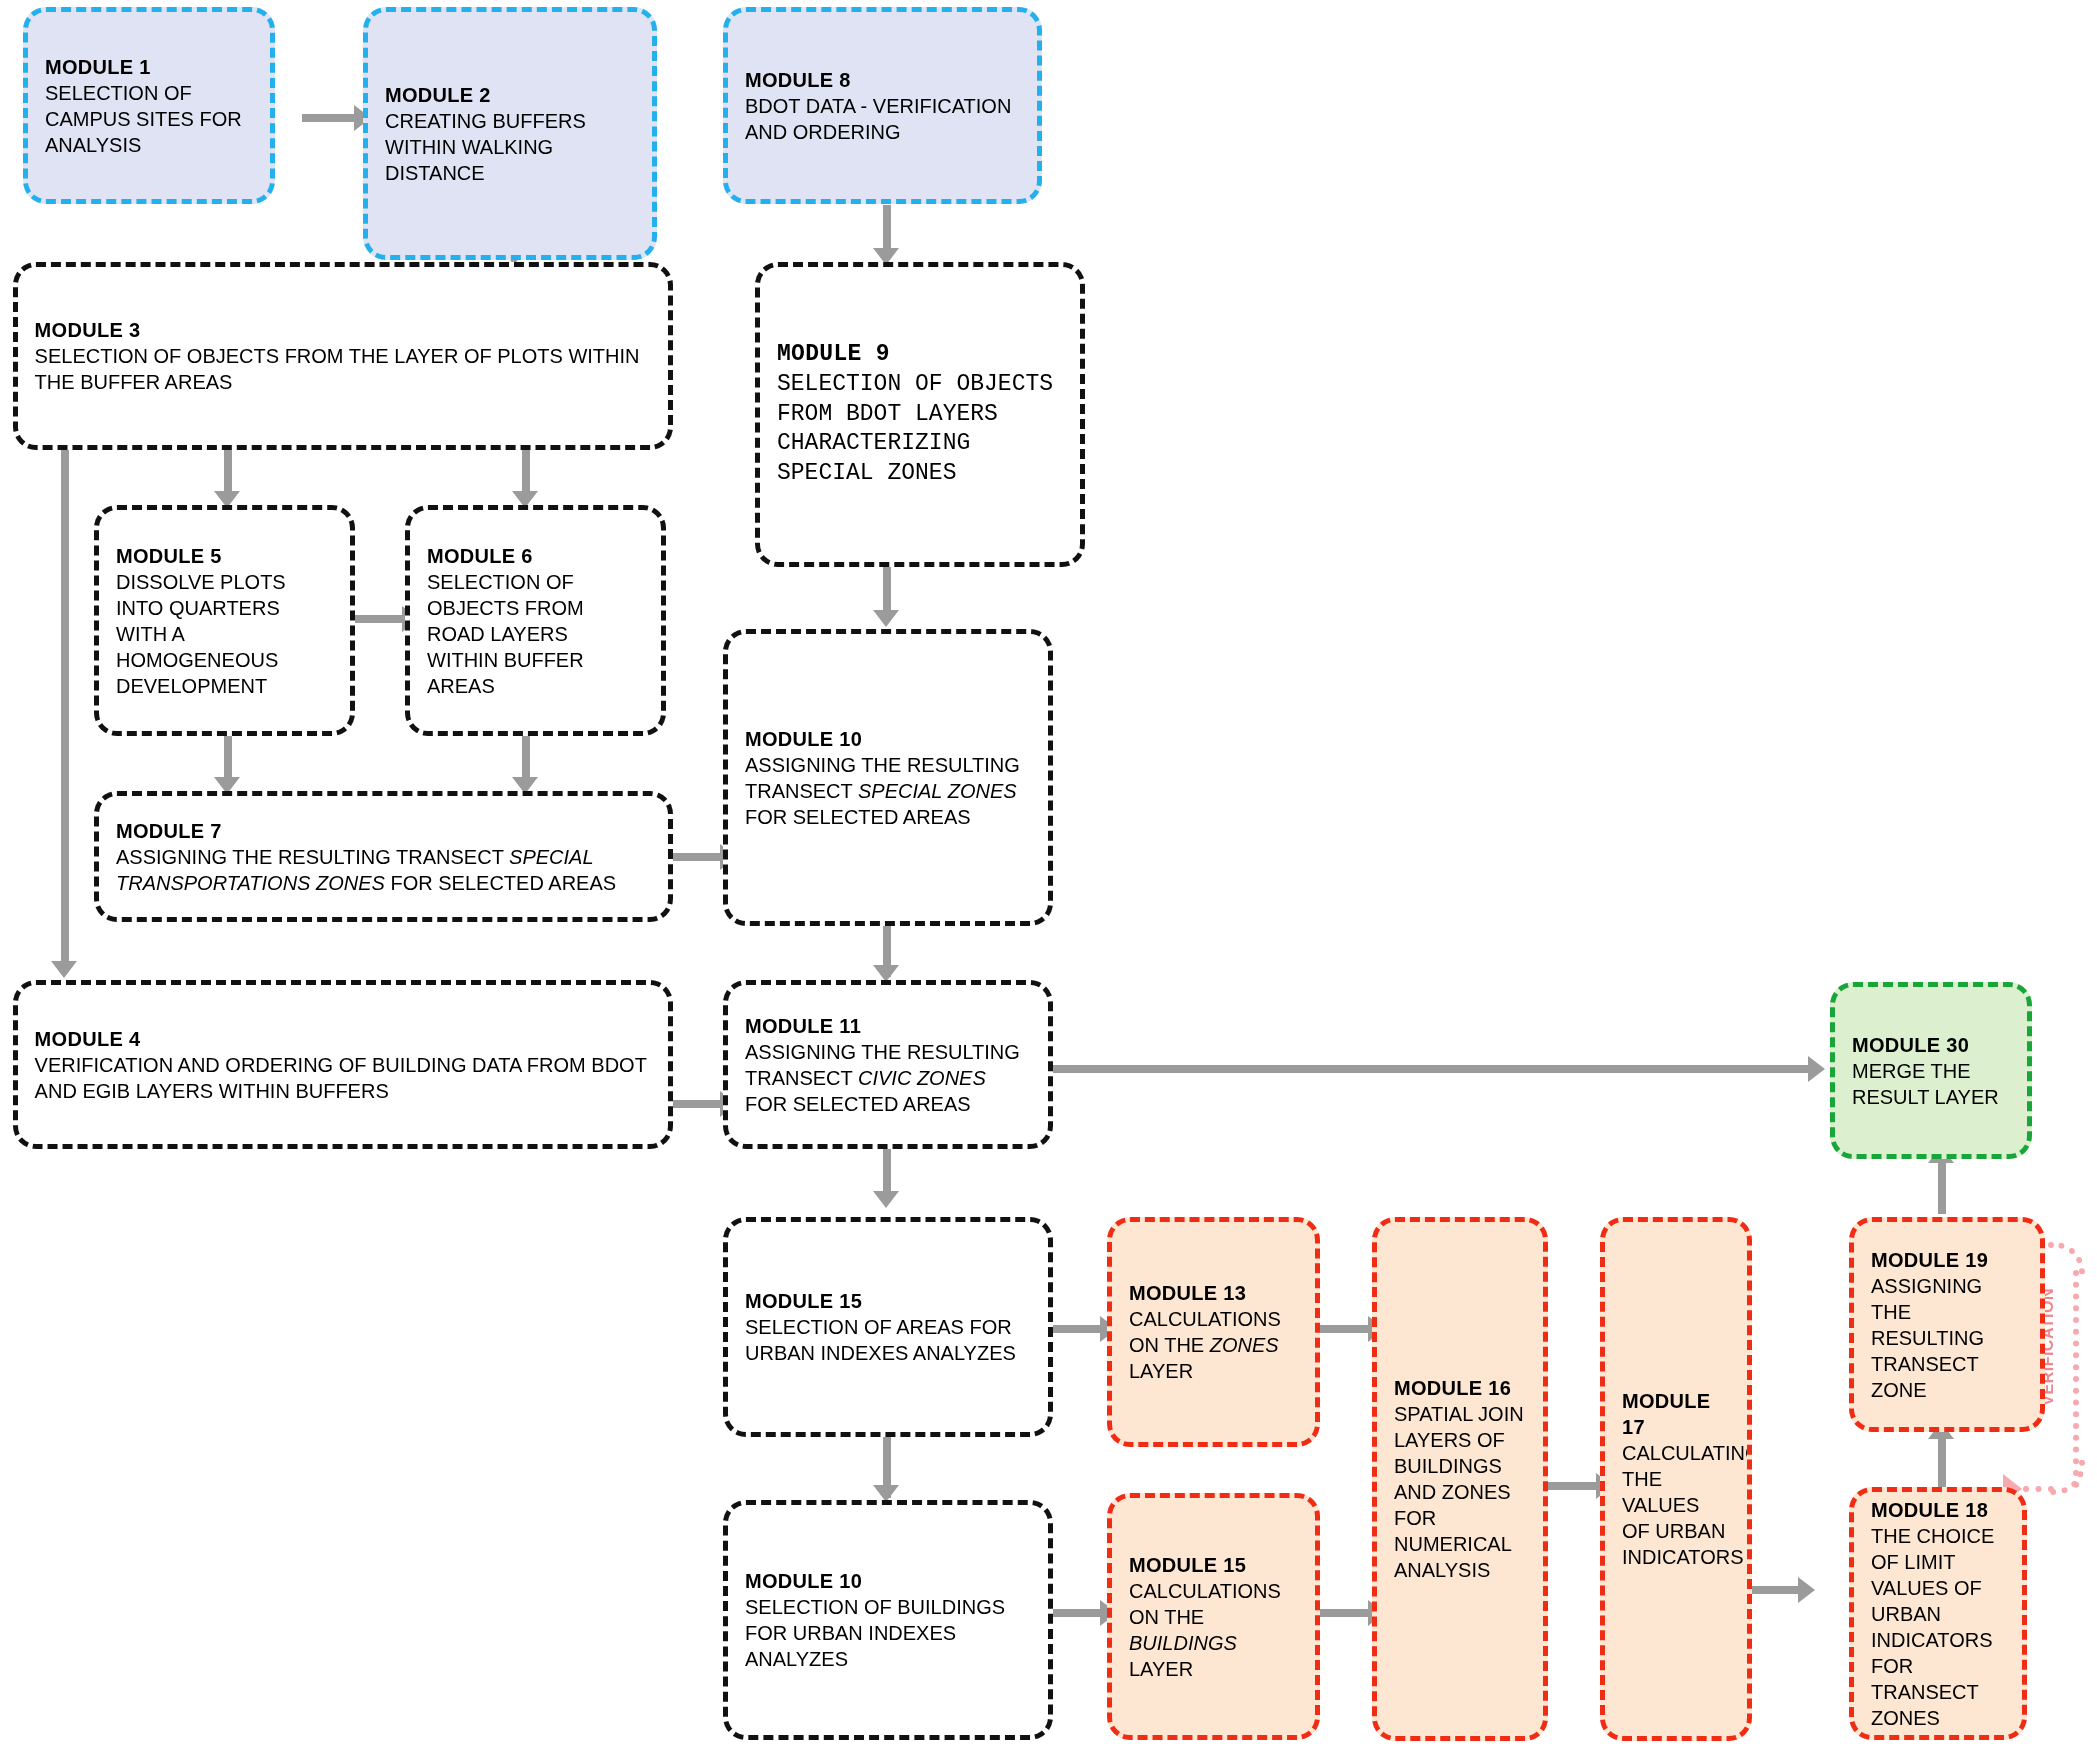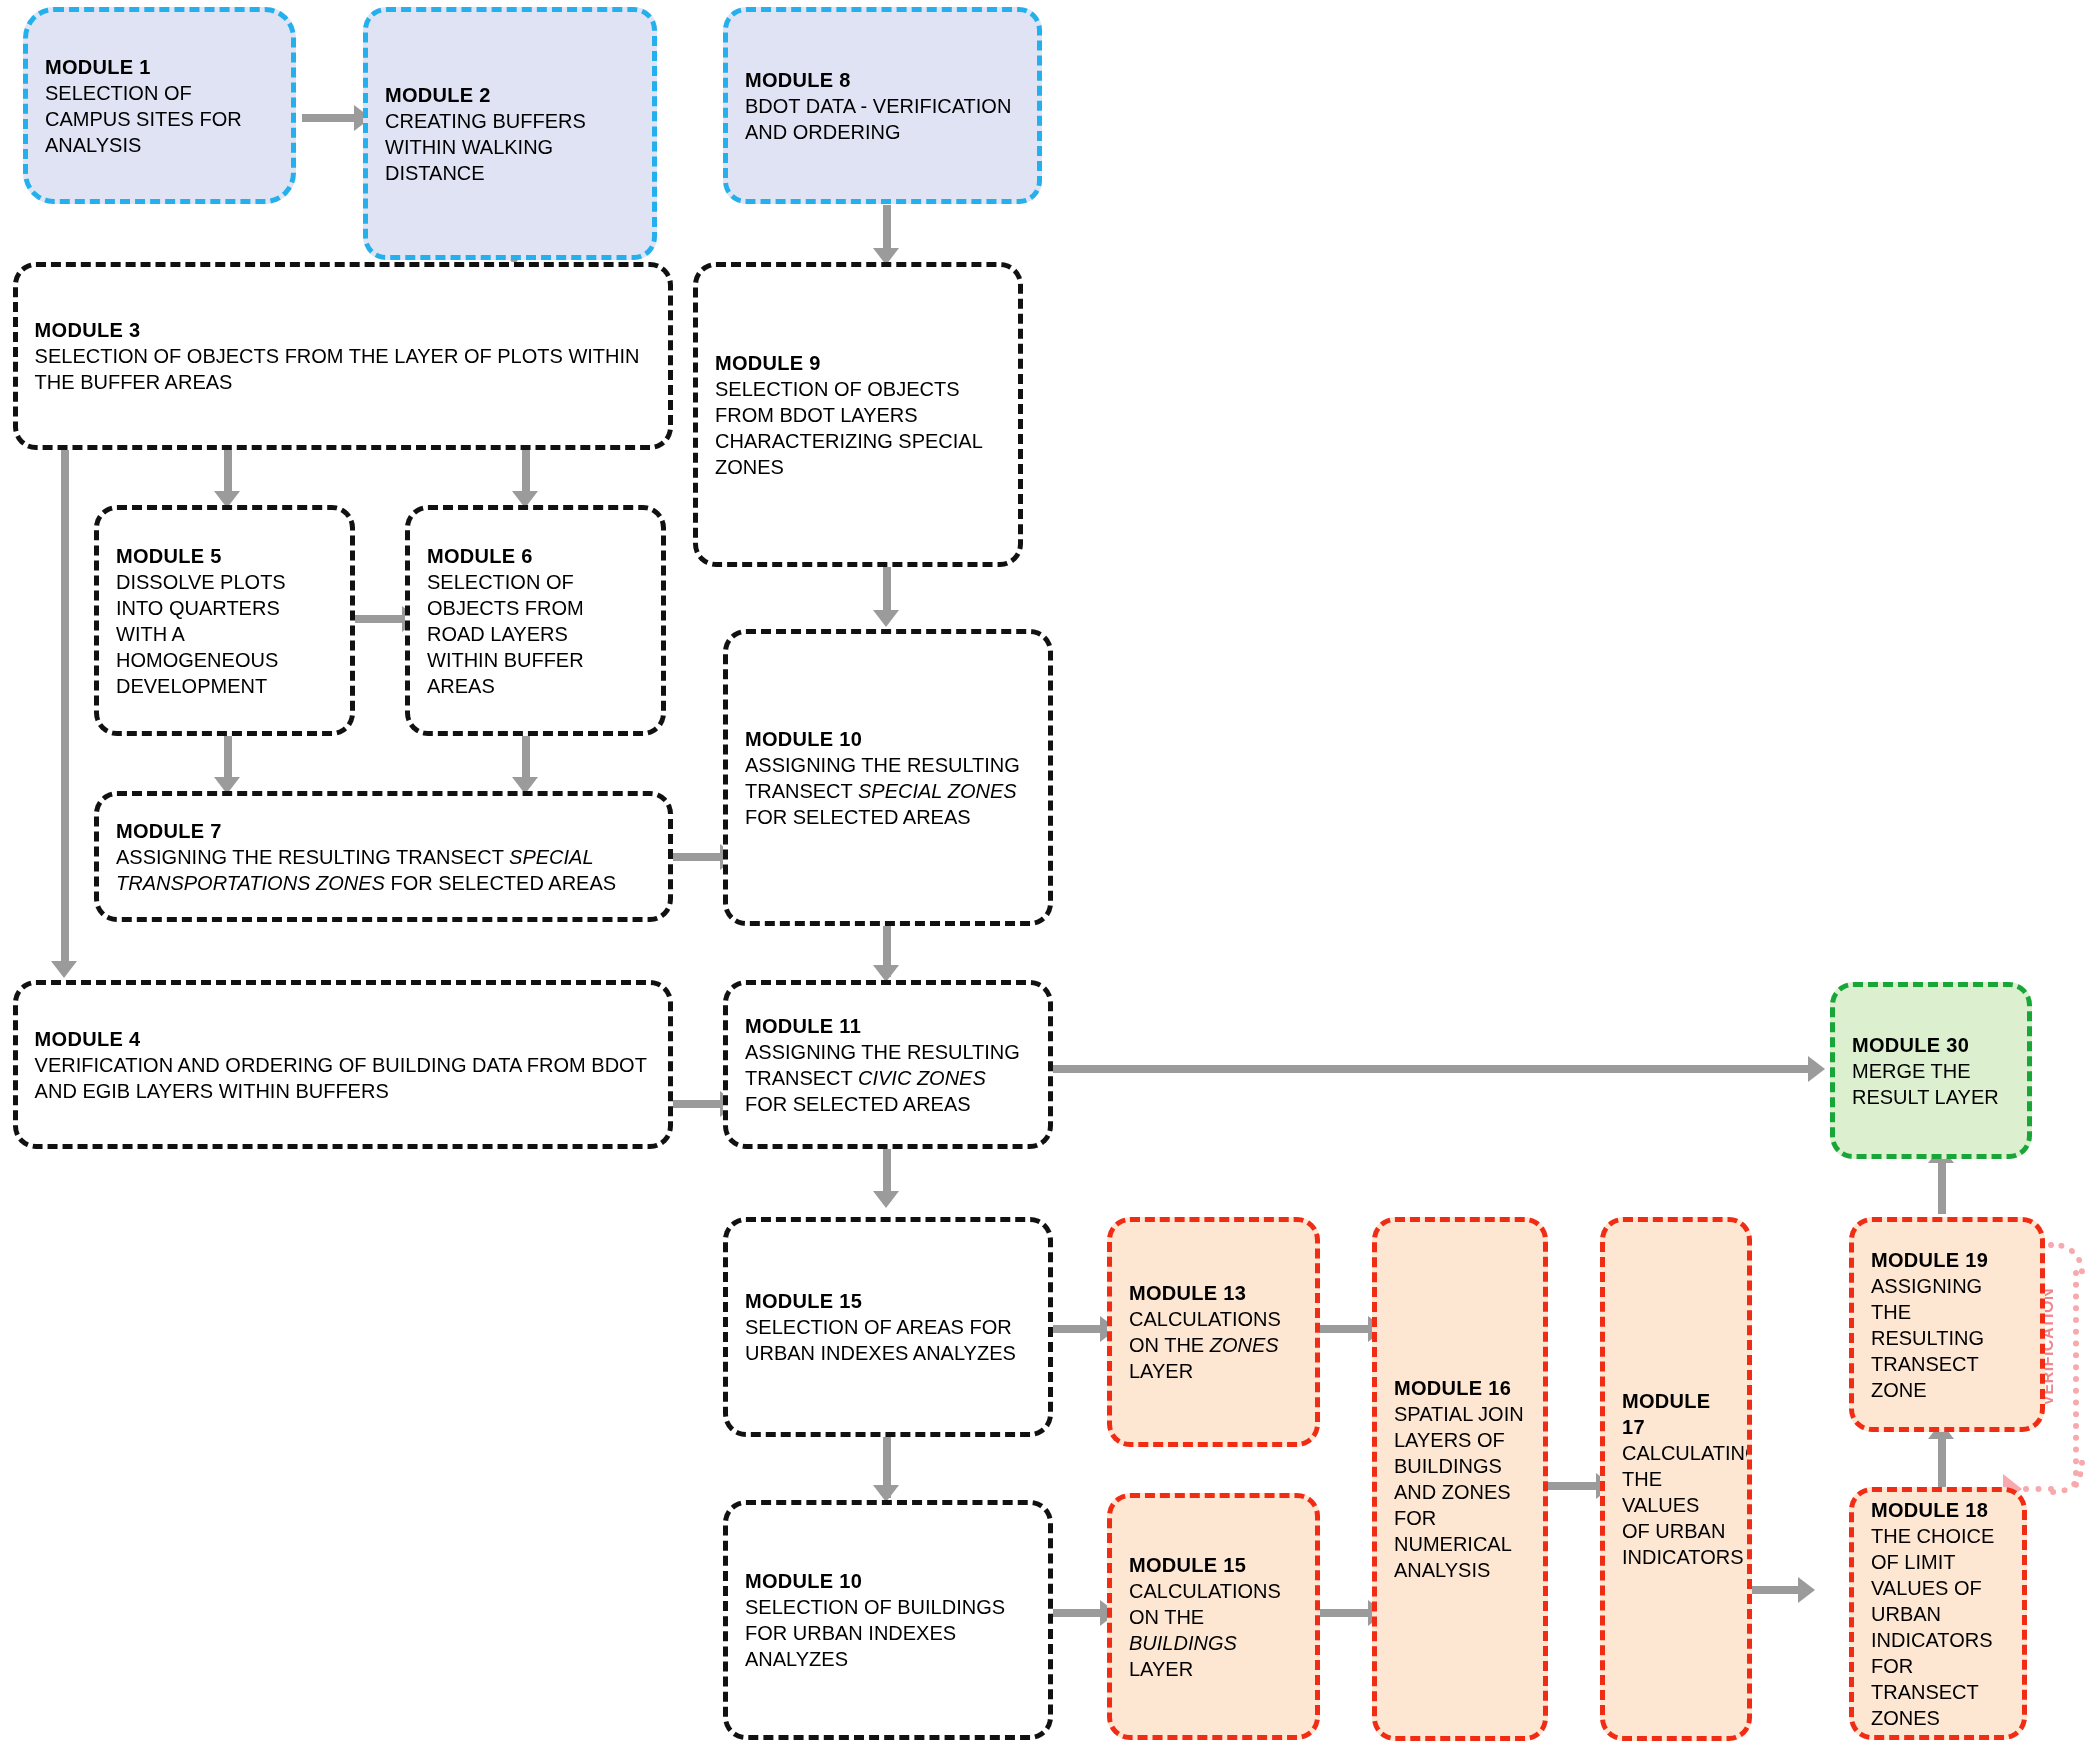--- a/index.html
+++ b/index.html
@@ -202,41 +202,41 @@
   <div class="head up" style="left:1928px; top:1146px;"></div>
 
   <div class="vf-seg vf-h" style="left:2024px; top:1242px; width:30px;"></div>
   <div class="vf-corner" style="left:2050px; top:1242px; width:29px; height:29px;"></div>
   <div class="vf-seg vf-v" style="left:2073px; top:1270px; height:218px;"></div>
   <div class="vf-corner-b" style="left:2050px; top:1460px; width:29px; height:29px;"></div>
   <div class="vf-seg vf-h" style="left:2023px; top:1486px; width:31px;"></div>
   <div class="vf-head" style="left:2003px; top:1474px; transform: rotate(180deg);"></div>
   <div class="vf-label" style="left:2039px; top:1288px; font-size:16px;">VERIFICATION</div>
 
-  <div class="node v-blue" style="left:23px; top:7px; width:273px; height:197px; font-size:20px;border-radius:31px;">
+  <div class="node v-blue" style="left:23px; top:7px; width:252px; height:197px; font-size:20px;">
     <div class="title">MODULE 1</div>
     <div class="body">SELECTION OF CAMPUS SITES FOR ANALYSIS</div>
   </div>
 
   <div class="node v-blue" style="left:363px; top:7px; width:294px; height:253px; font-size:20px;">
     <div class="title">MODULE 2</div>
     <div class="body">CREATING BUFFERS WITHIN WALKING DISTANCE</div>
   </div>
 
   <div class="node v-blue" style="left:723px; top:7px; width:319px; height:197px; font-size:20px;">
     <div class="title">MODULE 8</div>
     <div class="body">BDOT DATA - VERIFICATION AND ORDERING</div>
   </div>
 
   <div class="node v-black" style="left:12.6px; top:262px; width:660px; height:188px; font-size:20px;">
     <div class="title">MODULE 3</div>
     <div class="body">SELECTION OF OBJECTS FROM THE LAYER OF PLOTS WITHIN THE BUFFER AREAS</div>
   </div>
 
-  <div class="node v-black" style="left:693px; top:262px; width:330px; height:305px; font-size:20px;">
+  <div class="node v-black" style="left:755px; top:262px; width:330px; height:305px; font-size:23px;font-family:Liberation Mono, monospace;">
     <div class="title">MODULE 9</div>
     <div class="body">SELECTION OF OBJECTS FROM BDOT LAYERS CHARACTERIZING SPECIAL ZONES</div>
   </div>
 
   <div class="node v-black" style="left:94px; top:505px; width:261px; height:231px; font-size:20px;">
     <div class="title">MODULE 5</div>
     <div class="body">DISSOLVE PLOTS INTO QUARTERS WITH A HOMOGENEOUS DEVELOPMENT</div>
   </div>
 
   <div class="node v-black" style="left:405px; top:505px; width:261px; height:231px; font-size:20px;">

